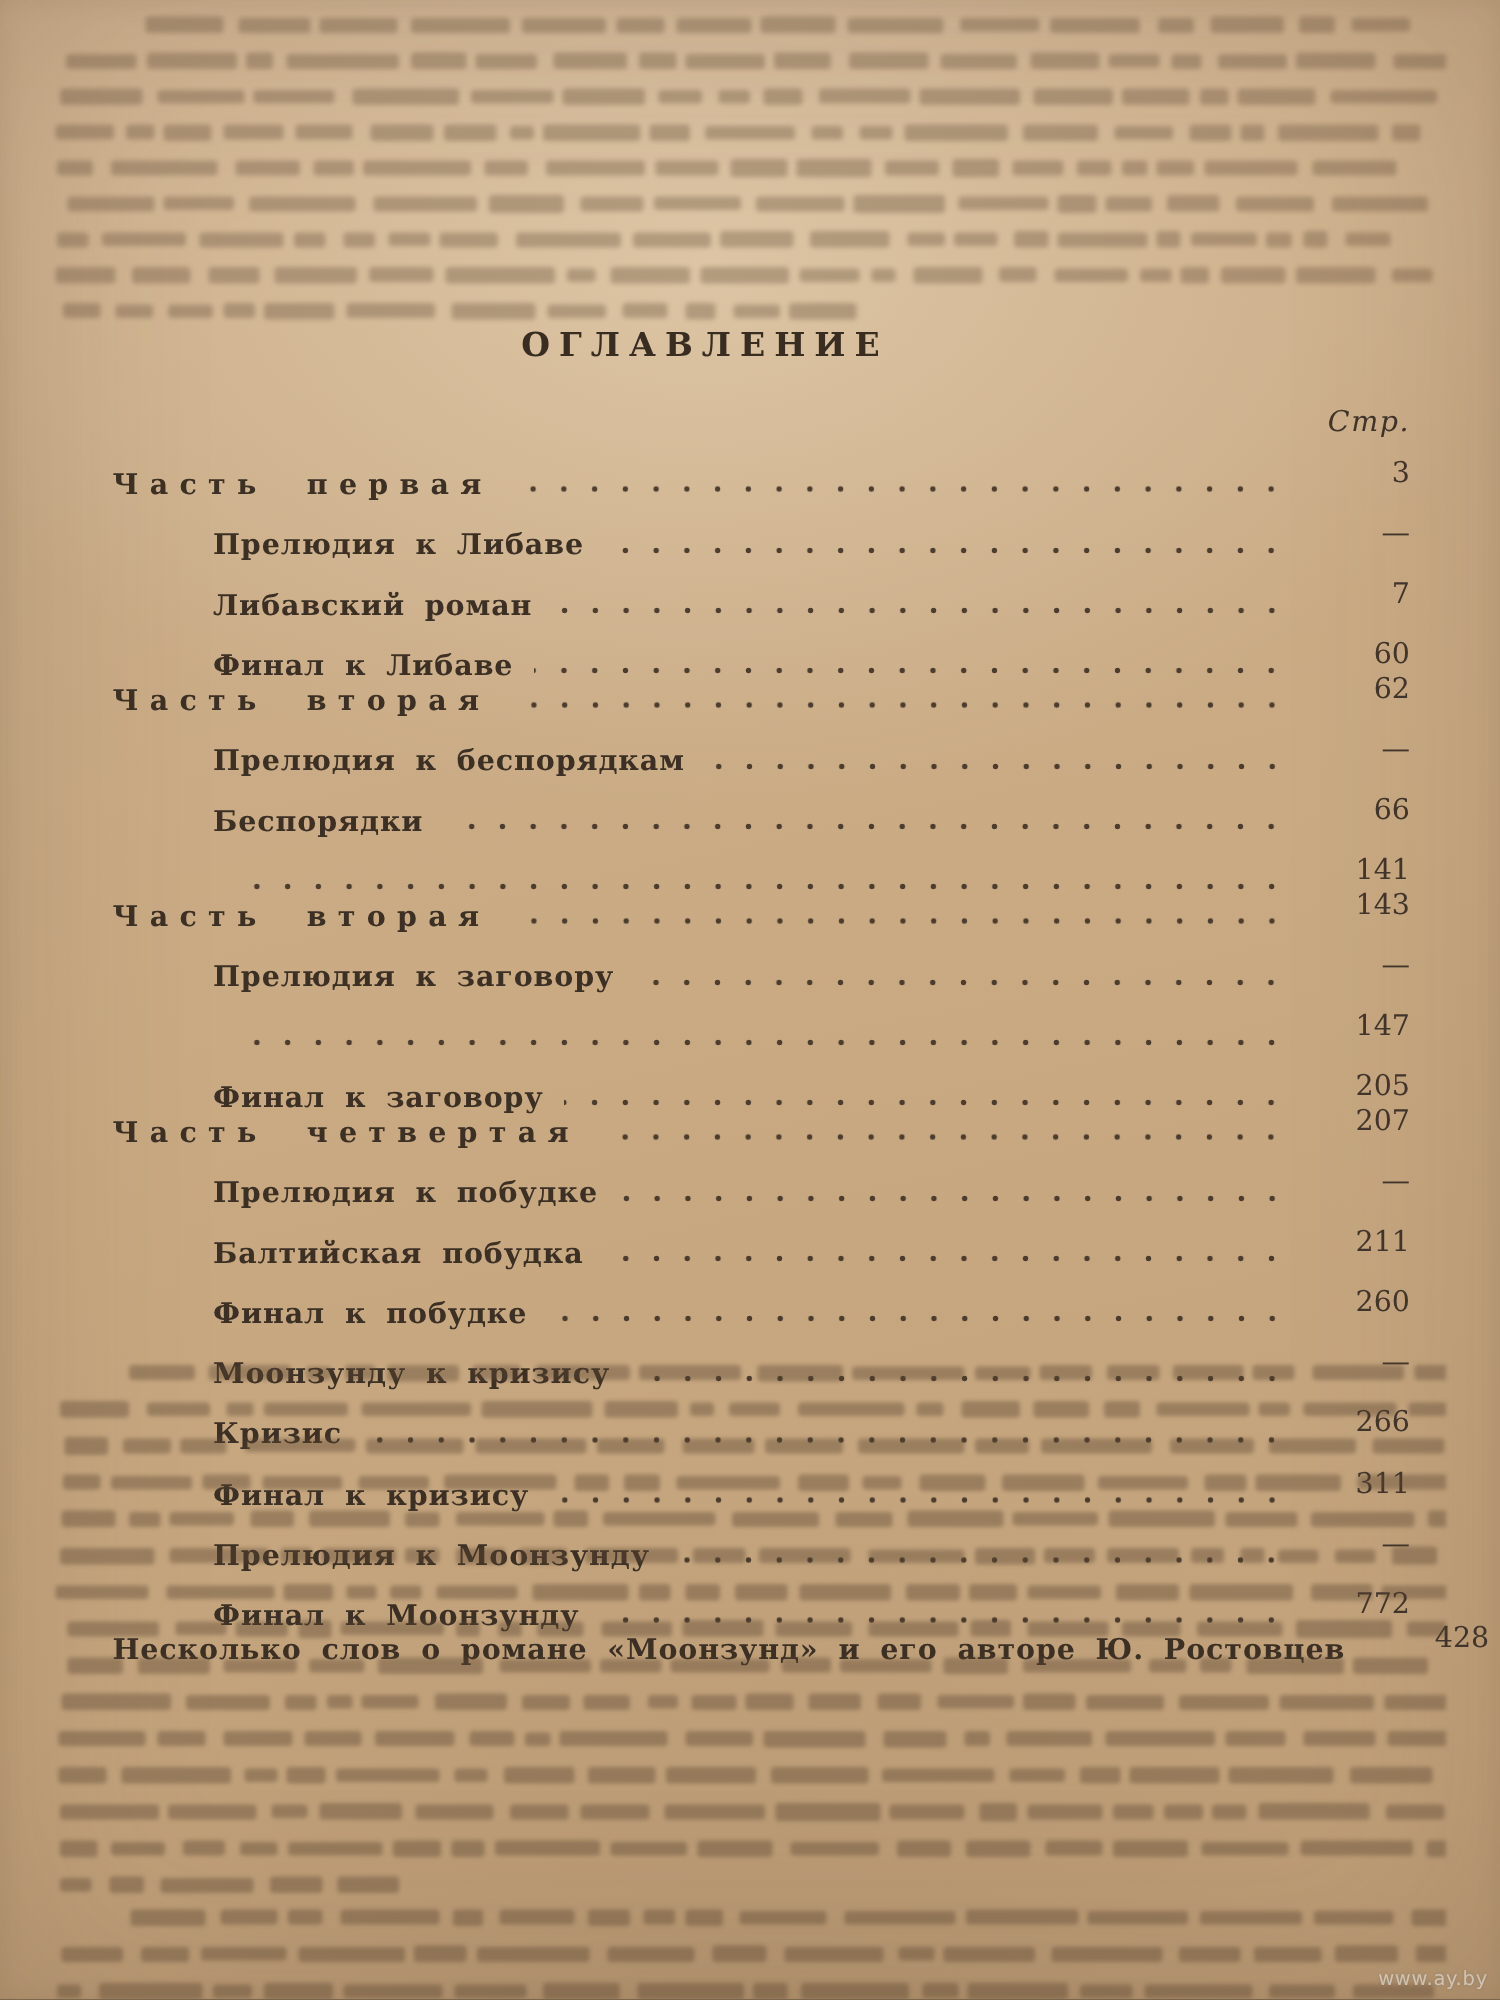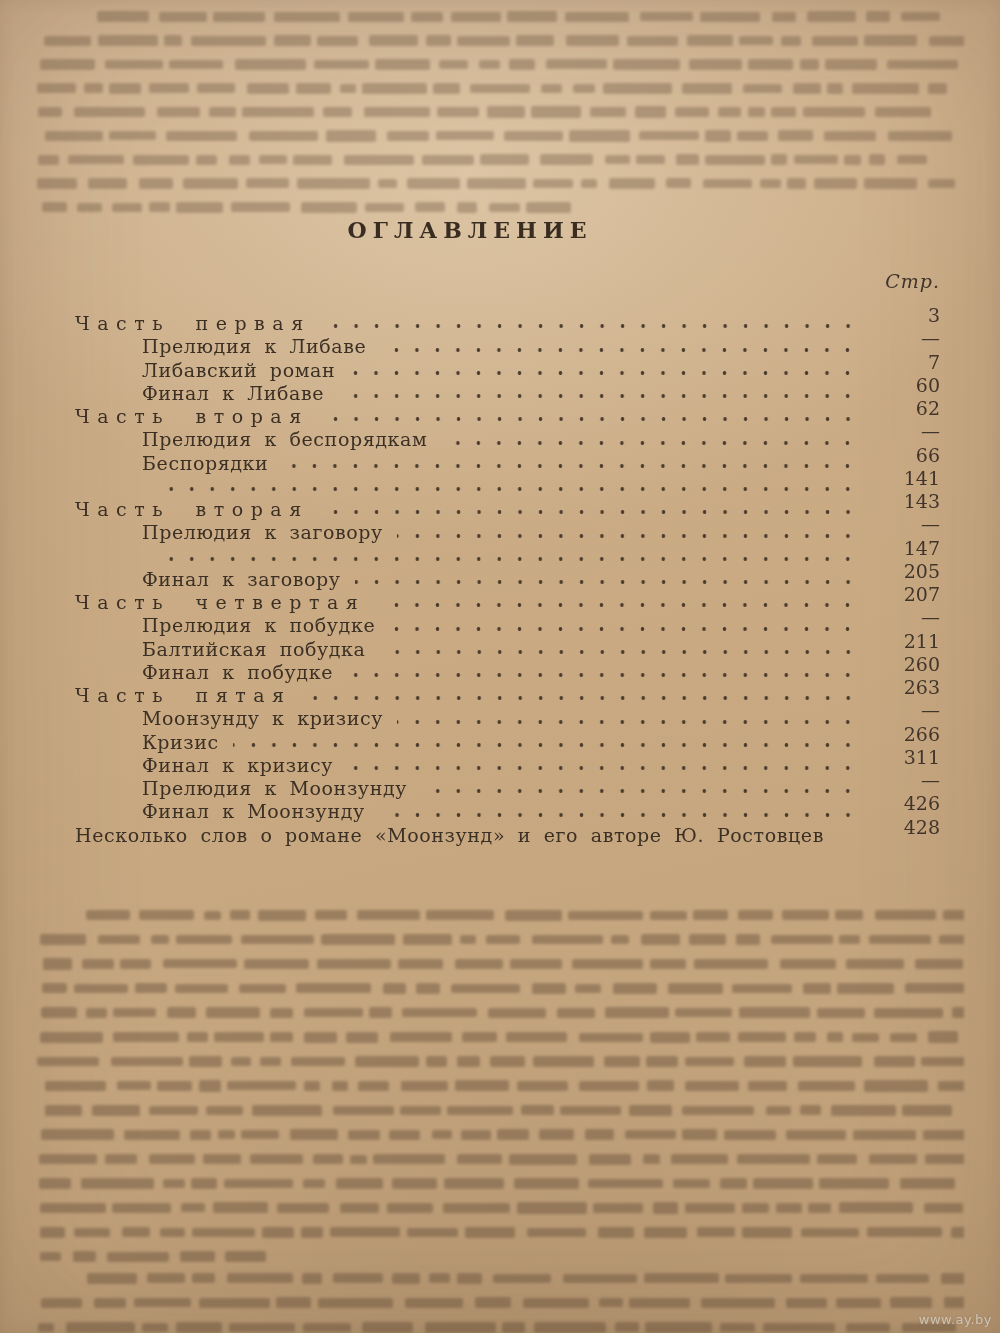--- a/index.html
+++ b/index.html
@@ -27,22 +27,22 @@
     position:absolute;top:217px;left:0;width:940px;margin:0;
     text-align:center;font-size:22px;font-weight:700;
     letter-spacing:6px;color:#392d21;
   }
   .page-col-header{
     position:absolute;top:270px;right:60px;
     font-style:italic;font-size:19px;letter-spacing:1px;color:#3f332a;
   }
   .toc{position:absolute;top:312px;left:75px;right:60px;}
   .toc-row{display:flex;align-items:baseline;height:23.25px;font-size:19px;}
-  .toc-row .label{white-space:nowrap;word-spacing:6px;letter-spacing:.6px;}
-  .toc-row.sub{padding-left:67px;}
+  .toc-row .label{white-space:nowrap;word-spacing:6px;letter-spacing:.6px;font-weight:bold;}
+  .toc-row.sub{padding-left:67px;margin-top:17px;}
   .toc-row.spaced .label{letter-spacing:7.5px;word-spacing:12px;}
   .leader{
     flex:1 1 auto;align-self:stretch;margin:0 10px 0 14px;
     background-image:radial-gradient(circle, rgba(62,48,36,.9) 1.6px, rgba(62,48,36,0) 2.1px);
     background-size:20.5px 6px;background-repeat:repeat-x;
     background-position:right 0 bottom 6px;
   }
   .leader.no-dots{background:none;}
   .page-num{
     flex:none;width:72px;text-align:right;white-space:nowrap;
@@ -311,25 +311,20 @@
       <div class="toc-row sub">
     <span class="label">Балтийская побудка</span>
     <span class="leader"></span>
     <span class="page-num">211</span>
   </div>
       <div class="toc-row sub">
     <span class="label">Финал к побудке</span>
     <span class="leader"></span>
     <span class="page-num">260</span>
   </div>
-      <div class="toc-row spaced">
-    <span class="label">Часть пятая</span>
-    <span class="leader"></span>
-    <span class="page-num">263</span>
-  </div>
       <div class="toc-row sub">
     <span class="label">Моонзунду к кризису</span>
     <span class="leader"></span>
     <span class="page-num">—</span>
   </div>
       <div class="toc-row sub">
     <span class="label">Кризис</span>
     <span class="leader"></span>
     <span class="page-num">266</span>
   </div>
@@ -339,21 +334,21 @@
     <span class="page-num">311</span>
   </div>
       <div class="toc-row sub">
     <span class="label">Прелюдия к Моонзунду</span>
     <span class="leader"></span>
     <span class="page-num">—</span>
   </div>
       <div class="toc-row sub">
     <span class="label">Финал к Моонзунду</span>
     <span class="leader"></span>
-    <span class="page-num">426</span>
+    <span class="page-num">772</span>
   </div>
       <div class="toc-row">
     <span class="label">Несколько слов о романе  «Моонзунд» и его авторе  Ю. Ростовцев</span>
     <span class="leader no-dots"></span>
     <span class="page-num">428</span>
   </div>
     </div>
 
   <div class="ghost" id="ghost-bottom-a">
       <div class="ghost-line" style="height: 24.4px; padding-left: 50px;">

